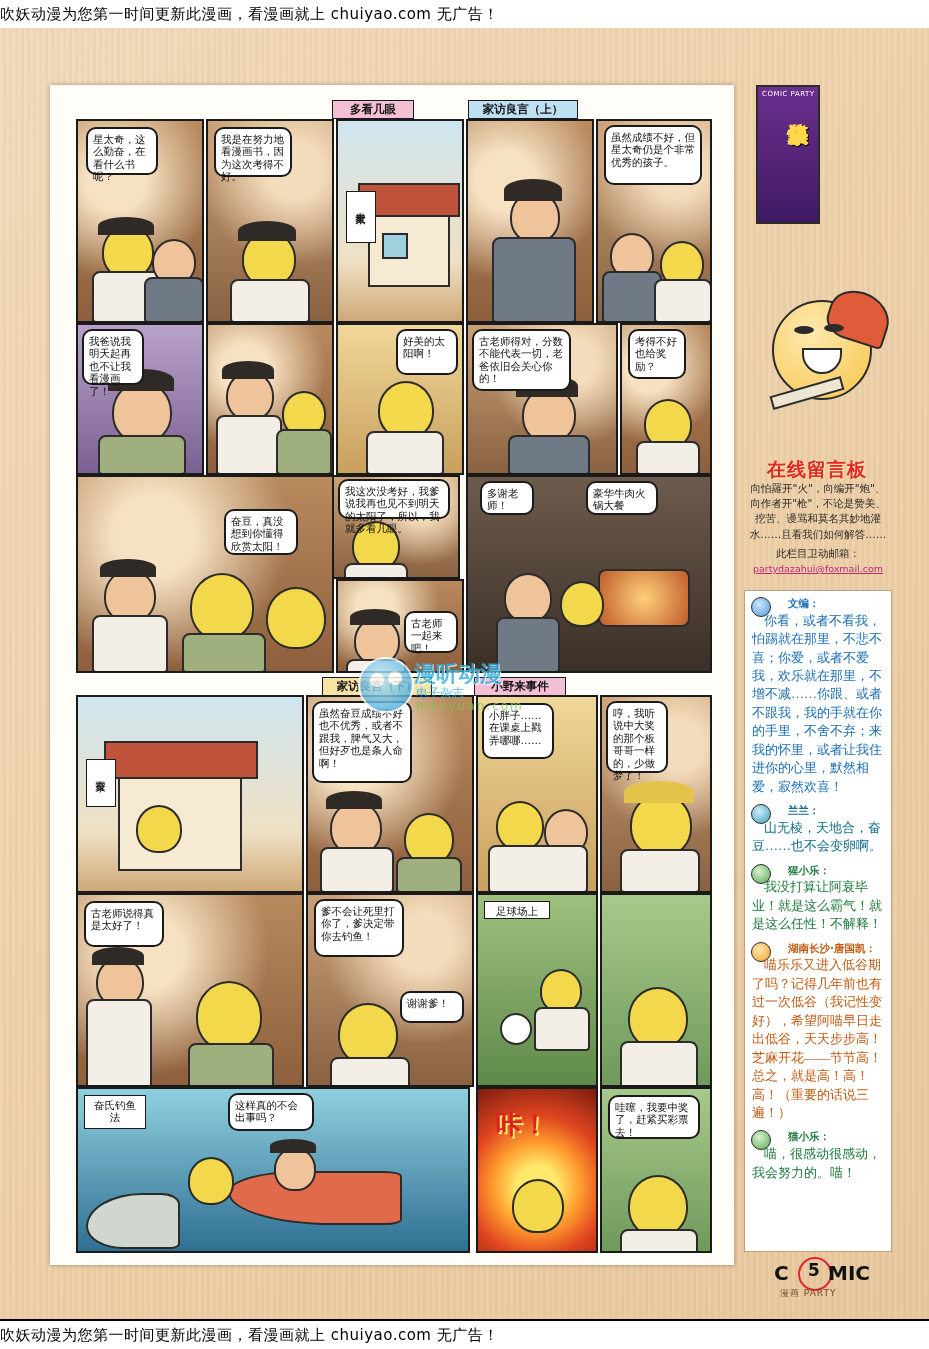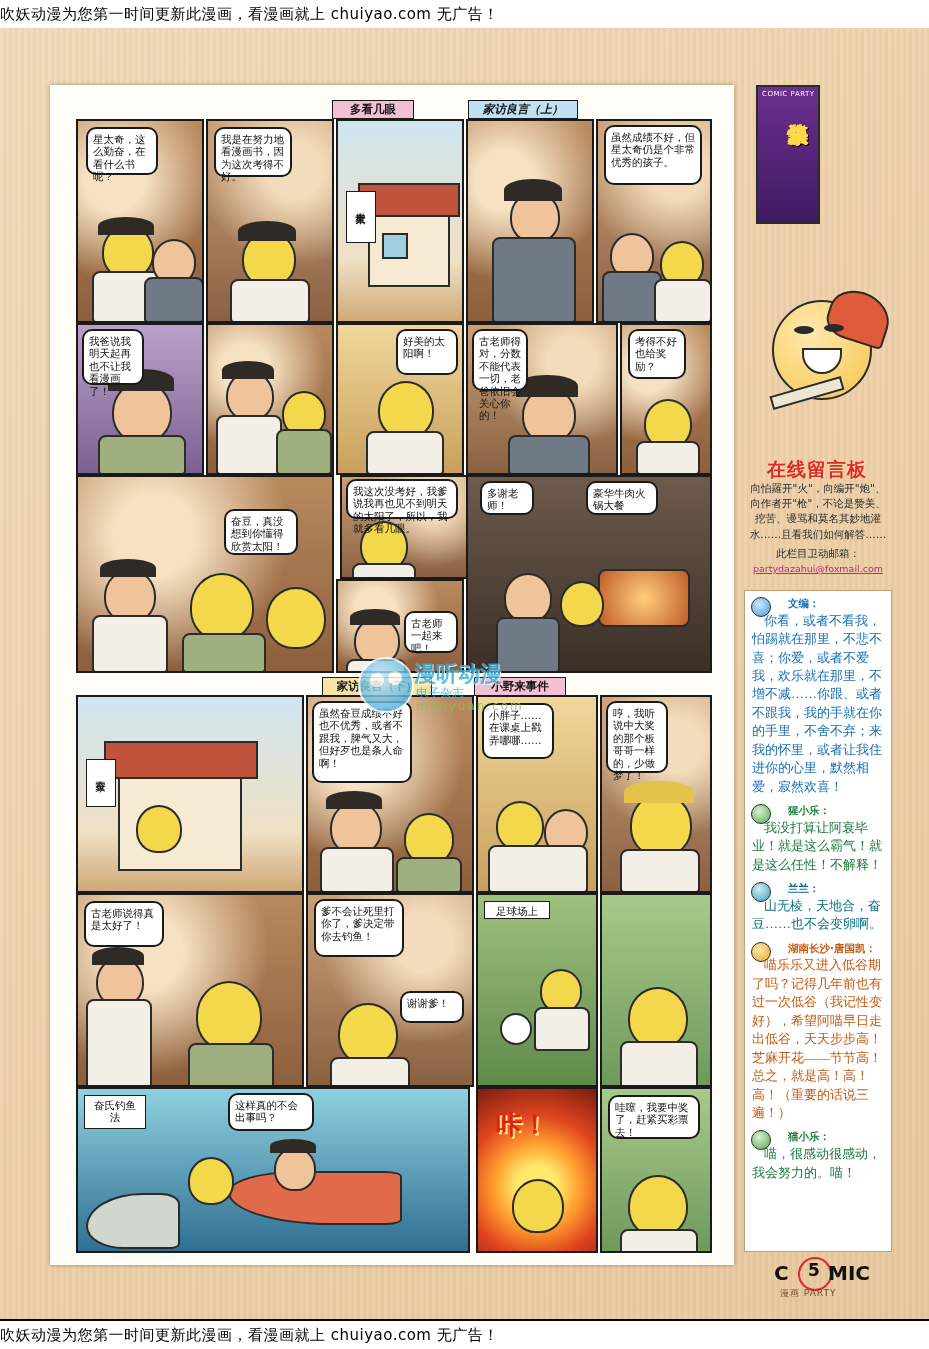--- a/index.html
+++ b/index.html
@@ -55,21 +55,21 @@
   .roof{position:absolute;background:#c0533b;border:2px solid #2b2b2b;}
 
   
   .bub{position:absolute;background:#fff;border:2px solid #1a1a1a;border-radius:10px;
     padding:4px 5px;box-sizing:border-box;color:#111;
     font-size:10.5px;line-height:1.18;letter-spacing:0;}
 
   
   .striptitle{position:absolute;background:#f3bfd4;border:1.5px solid #1a1a1a;
     color:#111;font-size:11.5px;font-weight:bold;text-align:center;line-height:16px;height:17px;}
-  .striptitle.b{background:#bfe0f3;font-style:italic;}
+  .striptitle.b{background:#bfe0f3;}
   .striptitle.c{background:#f6e3a6;}
   .striptitle.d{background:#f3bfd4;}
 
   
   .label{position:absolute;background:#fff;border:1.5px solid #1a1a1a;color:#111;
     font-size:10.5px;line-height:1.15;padding:3px 4px;box-sizing:border-box;text-align:center;}
 
   
   .rail{position:absolute;left:742px;top:57px;width:150px;height:1180px;}
   .logo{position:absolute;left:0;top:0;width:60px;height:135px;
@@ -212,21 +212,21 @@
           <div class="fig head-y" style="left:40px;top:56px;width:52px;height:54px;"></div>
           <div class="body-w" style="left:28px;top:106px;width:74px;height:40px;"></div>
           <div class="bub" style="left:58px;top:4px;width:62px;height:46px;">好美的太阳啊！</div>
         </div>
 
         <div class="panel" style="left:402px;top:224px;width:148px;height:148px;">
           <div class="art p-room2"></div>
           <div class="fig head-t" style="left:54px;top:62px;width:50px;height:52px;"></div>
           <div class="hair-d" style="left:48px;top:50px;width:62px;height:22px;"></div>
           <div class="body-s" style="left:40px;top:110px;width:78px;height:36px;"></div>
-          <div class="bub" style="left:4px;top:4px;width:56px;height:62px;">古老师得对，分数不能代表一切，老爸依旧会关心你的！</div>
+          <div class="bub" style="left:4px;top:4px;width:99px;height:62px;">古老师得对，分数不能代表一切，老爸依旧会关心你的！</div>
         </div>
 
         <div class="panel" style="left:556px;top:224px;width:88px;height:148px;">
           <div class="art p-room"></div>
           <div class="fig head-y" style="left:22px;top:74px;width:44px;height:46px;"></div>
           <div class="body-w" style="left:14px;top:116px;width:60px;height:30px;"></div>
           <div class="bub" style="left:6px;top:4px;width:58px;height:50px;">考得不好也给奖励？</div>
         </div>
 
         <div class="panel" style="left:12px;top:376px;width:254px;height:194px;">
@@ -234,21 +234,21 @@
           <div class="fig head-t" style="left:26px;top:92px;width:48px;height:50px;"></div>
           <div class="hair-d" style="left:22px;top:82px;width:56px;height:18px;"></div>
           <div class="body-w" style="left:14px;top:138px;width:72px;height:54px;"></div>
           <div class="fig head-y" style="left:112px;top:96px;width:60px;height:64px;"></div>
           <div class="body-g" style="left:104px;top:156px;width:80px;height:36px;"></div>
           <div class="fig head-y" style="left:188px;top:110px;width:56px;height:58px;"></div>
           <div class="bub" style="left:146px;top:32px;width:74px;height:46px;">奋豆，真没想到你懂得欣赏太阳！</div>
           <div class="bub" style="left:4px;top:6px;width:0px;height:0px;border:0;padding:0;"></div>
         </div>
 
-        <div class="panel" style="left:276px;top:376px;width:124px;height:100px;padding-left:6px;">
+        <div class="panel" style="left:268px;top:376px;width:124px;height:100px;">
           <div class="art p-room2"></div>
           <div class="fig head-y" style="left:18px;top:44px;width:44px;height:46px;"></div>
           <div class="body-w" style="left:10px;top:86px;width:60px;height:14px;"></div>
           <div class="bub" style="left:4px;top:2px;width:112px;height:40px;">我这次没考好，我爹说我再也见不到明天的太阳了，所以，我就多看几眼。</div>
         </div>
 
         <div class="panel" style="left:272px;top:480px;width:124px;height:90px;">
           <div class="art p-room"></div>
           <div class="fig head-t" style="left:16px;top:36px;width:42px;height:44px;"></div>
           <div class="hair-d" style="left:12px;top:28px;width:50px;height:16px;"></div>
@@ -397,30 +397,30 @@
       </div>
 
       <div class="msgbox">
 
         <div class="msg">
           <div class="av" style="background:radial-gradient(circle at 40% 35%,#cfe8ff,#4b9ad8);"></div>
           <div class="who">文编：</div>
           <div class="bodytext">你看，或者不看我，怕踢就在那里，不悲不喜；你爱，或者不爱我，欢乐就在那里，不增不减……你跟、或者不跟我，我的手就在你的手里，不舍不弃；来我的怀里，或者让我住进你的心里，默然相爱，寂然欢喜！</div>
         </div>
 
+        <div class="msg t">
+          <div class="av" style="background:radial-gradient(circle at 40% 35%,#cfeef7,#3f9fc0);"></div>
+          <div class="who">兰兰：</div>
+          <div class="bodytext">山无棱，天地合，奋豆……也不会变卵啊。</div>
+        </div>
+
         <div class="msg g">
           <div class="av" style="background:radial-gradient(circle at 40% 35%,#d9f2cf,#59a855);"></div>
           <div class="who">猩小乐：</div>
           <div class="bodytext">我没打算让阿衰毕业！就是这么霸气！就是这么任性！不解释！</div>
-        </div>
-
-        <div class="msg t">
-          <div class="av" style="background:radial-gradient(circle at 40% 35%,#cfeef7,#3f9fc0);"></div>
-          <div class="who">兰兰：</div>
-          <div class="bodytext">山无棱，天地合，奋豆……也不会变卵啊。</div>
         </div>
 
         <div class="msg o">
           <div class="av" style="background:radial-gradient(circle at 40% 35%,#ffe8b0,#f0a32a);"></div>
           <div class="who">湖南长沙·唐国凯：</div>
           <div class="bodytext">喵乐乐又进入低谷期了吗？记得几年前也有过一次低谷（我记性变好），希望阿喵早日走出低谷，天天步步高！芝麻开花——节节高！总之，就是高！高！高！（重要的话说三遍！）</div>
         </div>
 
         <div class="msg g">
           <div class="av" style="background:radial-gradient(circle at 40% 35%,#d9f2cf,#59a855);"></div>

